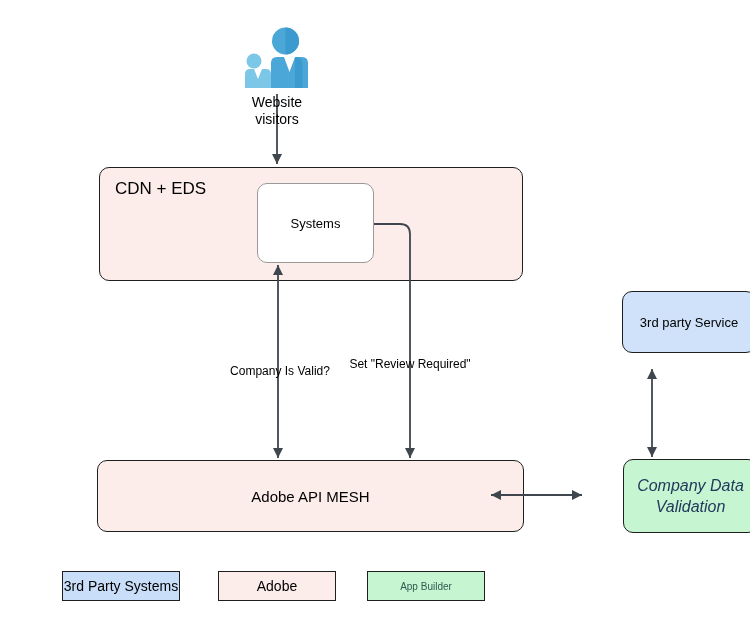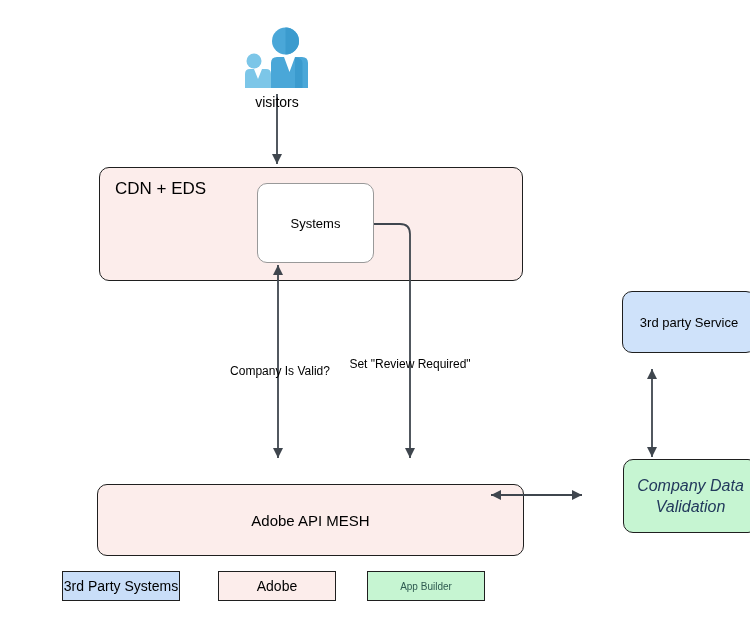--- a/index.html
+++ b/index.html
@@ -56,21 +56,21 @@
     color: #000000;
   }
   .checkout-box {
     left: 220px; top: 183px; width: 117px; height: 80px;
     background: #ffffff;
     border: 1.5px solid var(--checkout-border);
     font-size: 13px;
     z-index: 3;
   }
   .mesh-box {
-    left: 60px; top: 484px; width: 427px; height: 72px;
+    left: 60px; top: 460px; width: 427px; height: 72px;
     background: var(--adobe-pink);
     font-size: 15px;
     align-items: center;
   }
   .service-box {
     left: 585px; top: 291px; width: 134px; height: 62px;
     background: var(--service-blue);
     font-size: 13px;
   }
   .validation-box {
@@ -150,20 +150,21 @@
   <svg class="visitors-icon" viewBox="0 0 76 68">
     <circle class="icon-light" cx="14" cy="37" r="7.5"></circle>
     <path class="icon-light" d="M5,64 V50 q0,-5 5,-5 h4 l4,10 4,-10 h4 q5,0 5,5 v14 z"></path>
     <circle class="icon-mid" cx="45.5" cy="17" r="13.5"></circle>
     <path class="icon-dark" d="M45.5,3.5 a13.5,13.5 0 0 1 0,27 z"></path>
     <path class="icon-mid" d="M31,64 V39 q0,-6 6,-6 h7 l5.5,15 5.5,-15 h7 q6,0 6,6 v25 z"></path>
     <path class="icon-dark" d="M55,64 V33.2 q7.5,0.5 7.5,6 V64 z"></path>
   </svg>
 
   <div class="visitors-label">
+    <div>Website</div>
     <div>visitors</div>
   </div>
 
   <div class="box cdn-box">
     <div class="cdn-title">CDN + EDS</div>
   </div>
 
   <div class="box checkout-box">
     <span>Systems</span>
   </div>

